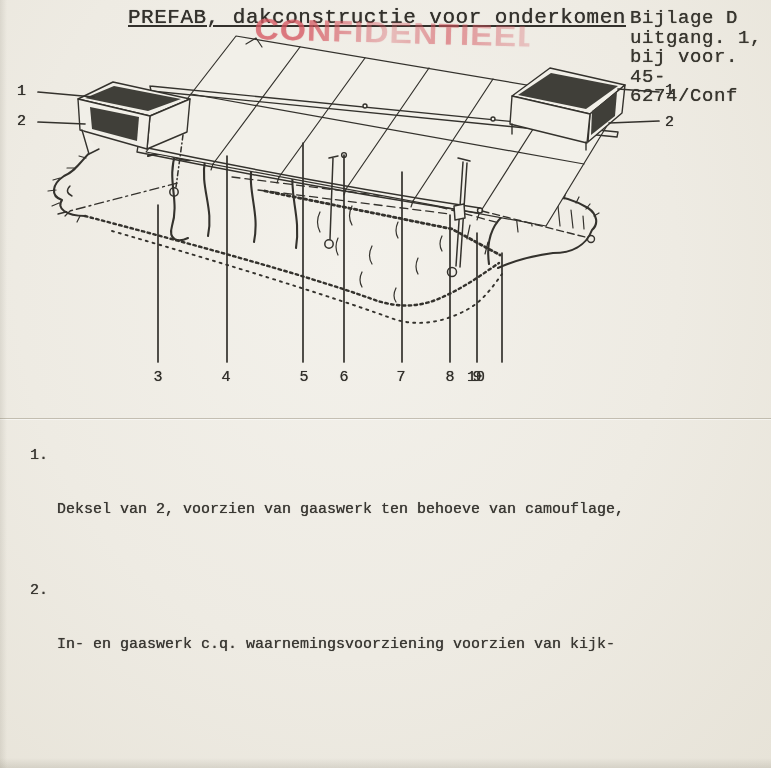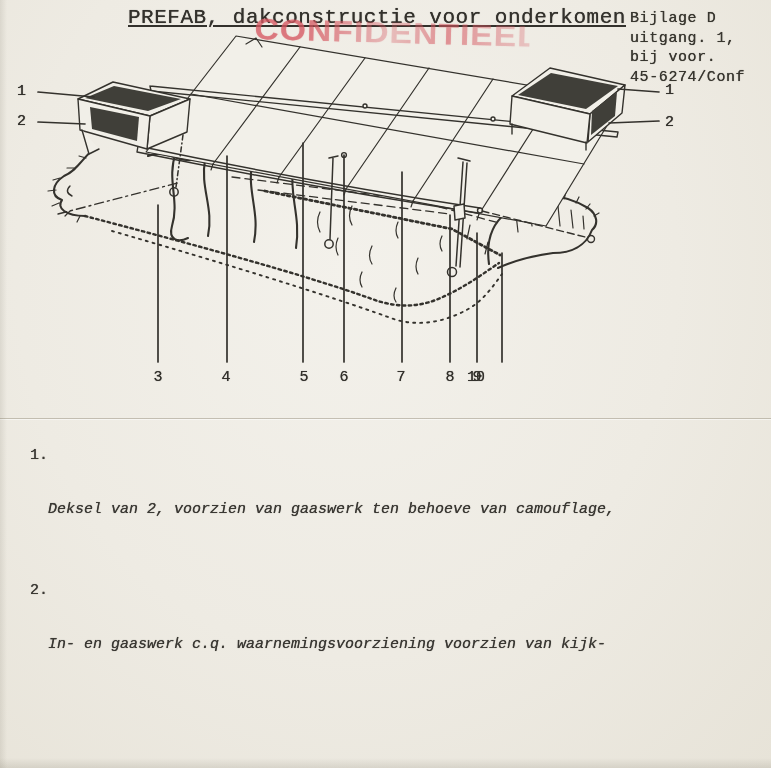--- a/index.html
+++ b/index.html
@@ -8,40 +8,40 @@
     background:radial-gradient(ellipse at 45% 35%, #f3f1eb 0%, #eeebe3 55%, #e7e3d8 100%);
     font-family:"Liberation Mono","DejaVu Sans Mono",monospace;
     color:#3a3833;
   }
   .edge-shade{position:absolute;left:0;bottom:0;width:100%;height:10px;
     background:linear-gradient(rgba(0,0,0,0), rgba(110,105,90,.16));}
   .left-shade{position:absolute;left:0;top:0;width:7px;height:100%;
     background:linear-gradient(90deg, rgba(110,105,90,.14), rgba(0,0,0,0));}
   .tw{text-shadow:0 0 .7px currentColor;}
   .title{position:absolute;left:128px;top:6px;font-size:21px;letter-spacing:.5px;color:#33312c;white-space:pre;text-decoration:underline;}
-  .ref{position:absolute;left:630px;top:9px;font-size:15px;line-height:19.5px;letter-spacing:.6px;color:#38362f;}
+  .ref{position:absolute;left:630px;top:9px;font-size:19px;line-height:19.5px;letter-spacing:.6px;color:#38362f;}
   .stamp{
     position:absolute;left:255px;top:12px;width:270px;
     font-family:"Liberation Sans","DejaVu Sans",sans-serif;font-weight:bold;
     font-size:33px;letter-spacing:1px;color:rgba(213,86,96,.60);
     transform:rotate(1.6deg) scale(1.02,.9);transform-origin:left top;
     -webkit-mask-image:linear-gradient(93deg,#000 18%,rgba(0,0,0,.42) 50%,rgba(0,0,0,.78) 70%,rgba(0,0,0,.34) 100%);
     mask-image:linear-gradient(93deg,#000 18%,rgba(0,0,0,.42) 50%,rgba(0,0,0,.78) 70%,rgba(0,0,0,.34) 100%);
     text-shadow:0 0 1px rgba(213,86,96,.45);
     white-space:nowrap;z-index:5;
   }
   .figure{position:absolute;left:0;top:0;width:771px;height:400px;z-index:2;}
   .callout{position:absolute;font-size:15px;color:#33312c;z-index:3;}
   .callout.center{transform:translateX(-50%);}
   .fold-line{position:absolute;left:0;top:418px;width:771px;height:1px;
     background:rgba(158,152,134,.55);box-shadow:0 1px 0 rgba(255,255,255,.5);}
   .parts{position:absolute;left:0;top:442px;width:745px;font-size:15px;}
   .parts .row{display:flex;}
   .parts .num{flex:none;width:48px;text-align:right;line-height:27px;}
-  .parts .txt{line-height:27px;white-space:pre-wrap;font-style:italic;}
+  .parts .txt{margin-left:9px;line-height:27px;white-space:pre-wrap;}
 </style>
 </head>
 <body>
 
 <div class="page">
 
   <div class="title tw">PREFAB, dakconstructie voor onderkomen</div>
 
   <div class="ref tw">
     <div>Bijlage D</div>

